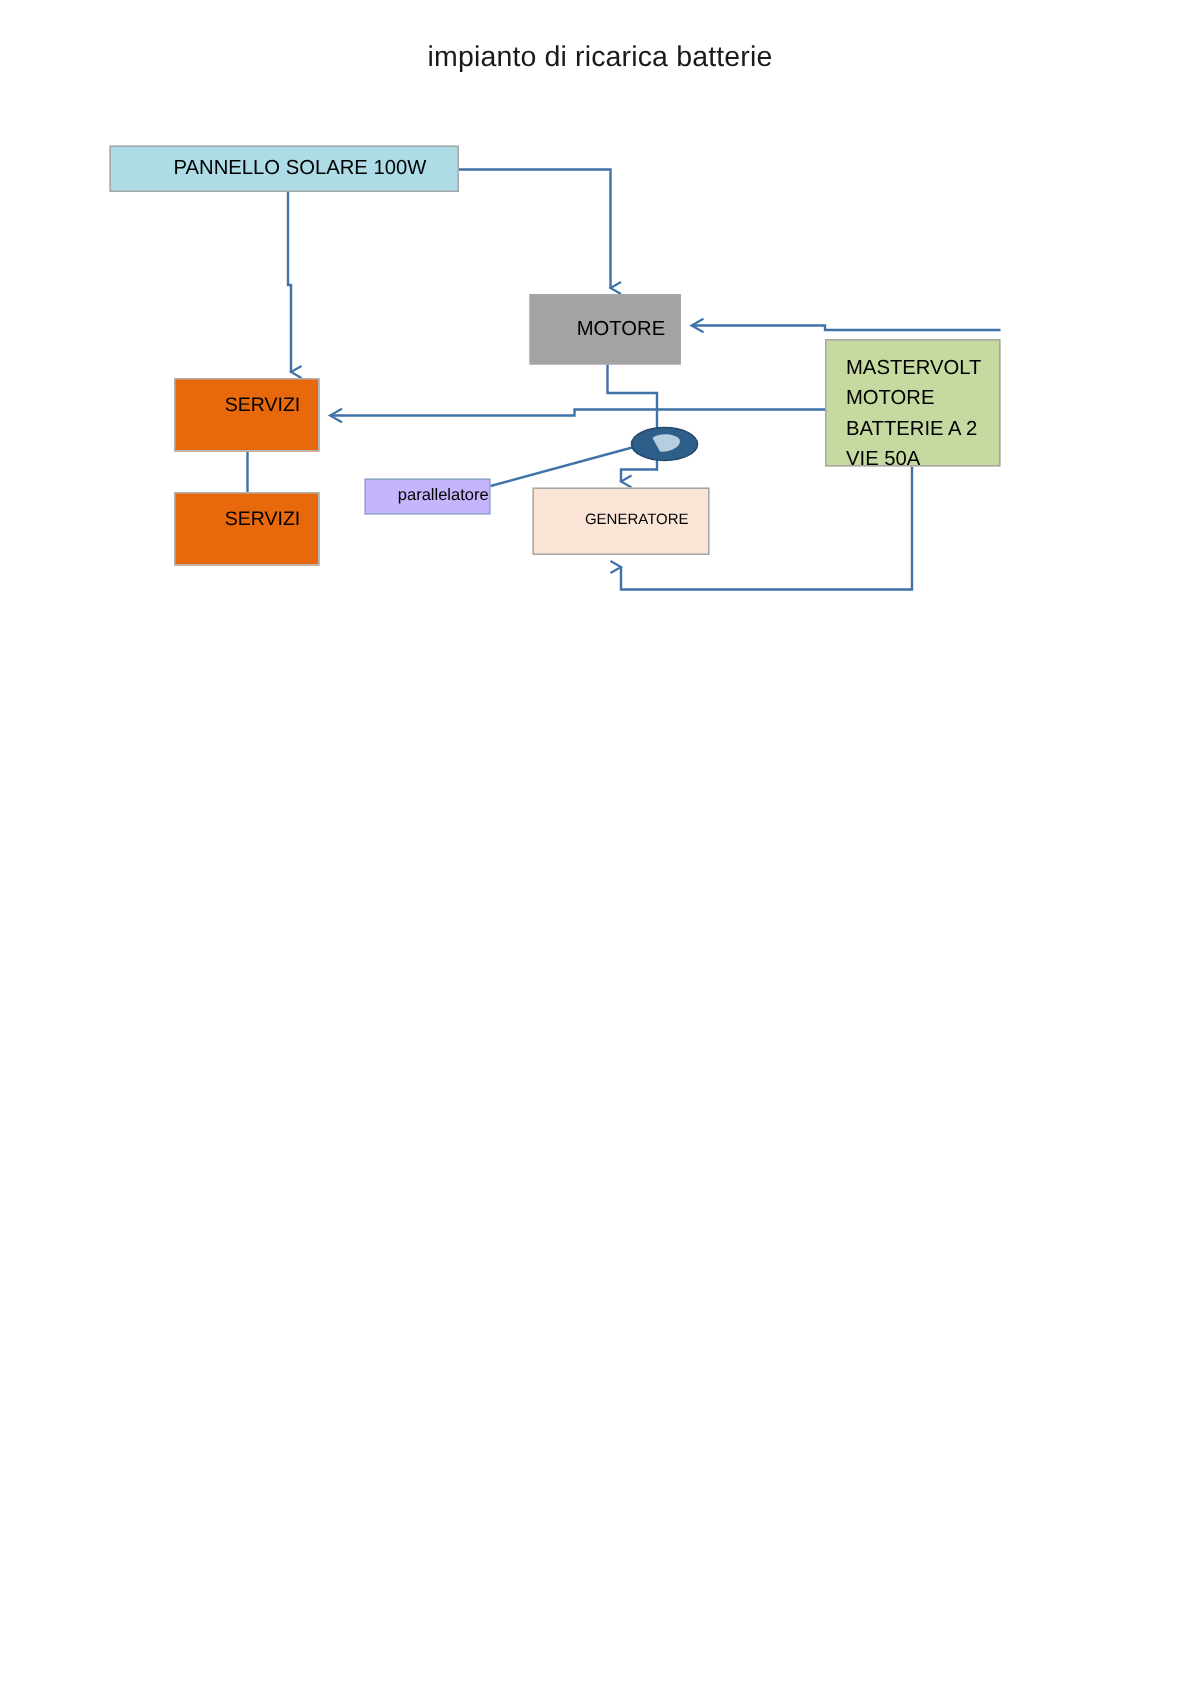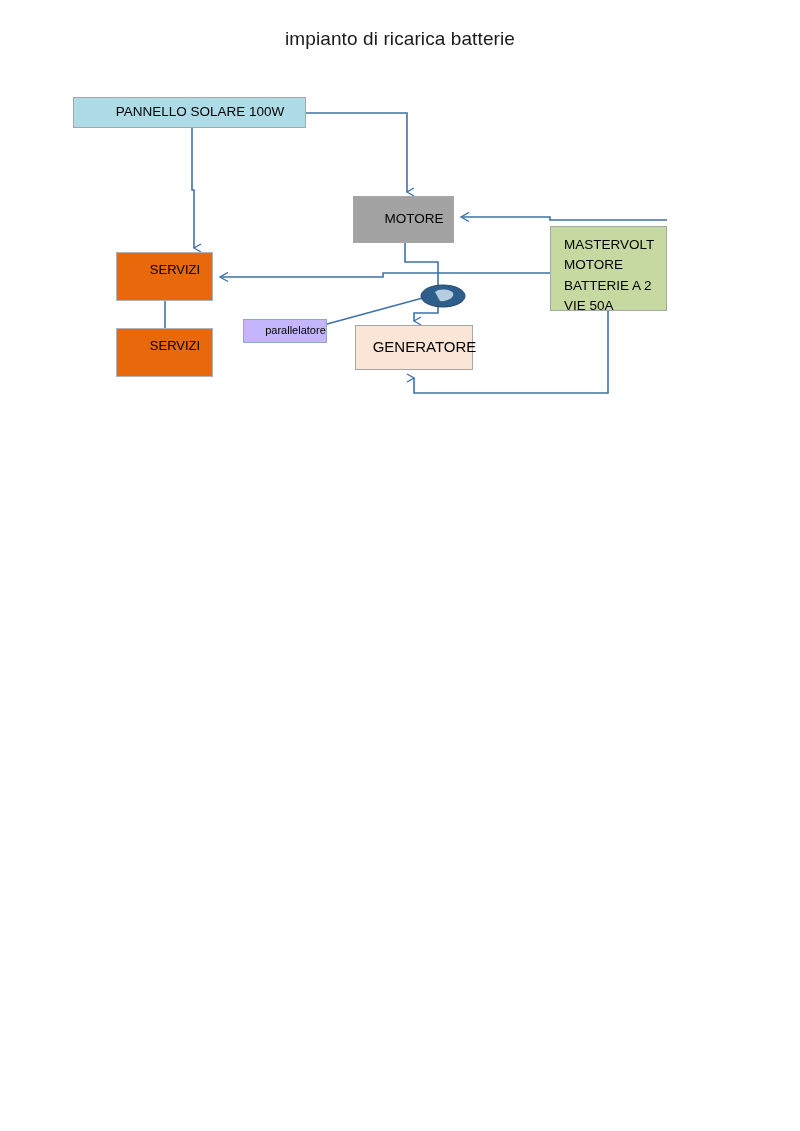--- a/index.html
+++ b/index.html
@@ -78,21 +78,21 @@
     background: #e8690b;
     border: 1px solid #b3b3b3;
     align-items: flex-start;
     padding-top: 9px;
     font-size: 13px;
   }
   .node-generatore {
     left: 355px; top: 325px; width: 118px; height: 45px;
     background: #fbe5d6;
     border: 1px solid #a6a6a6;
-    font-size: 15px;
+    font-size: 10px;
   }
   .node-parallelatore {
     left: 243px; top: 319px; width: 84px; height: 24px;
     background: #c4b5fd;
     border: 1px solid #8ea9c1;
     font-size: 11px;
   }
   .mv-line { display: block; }
 </style>
 </head>

